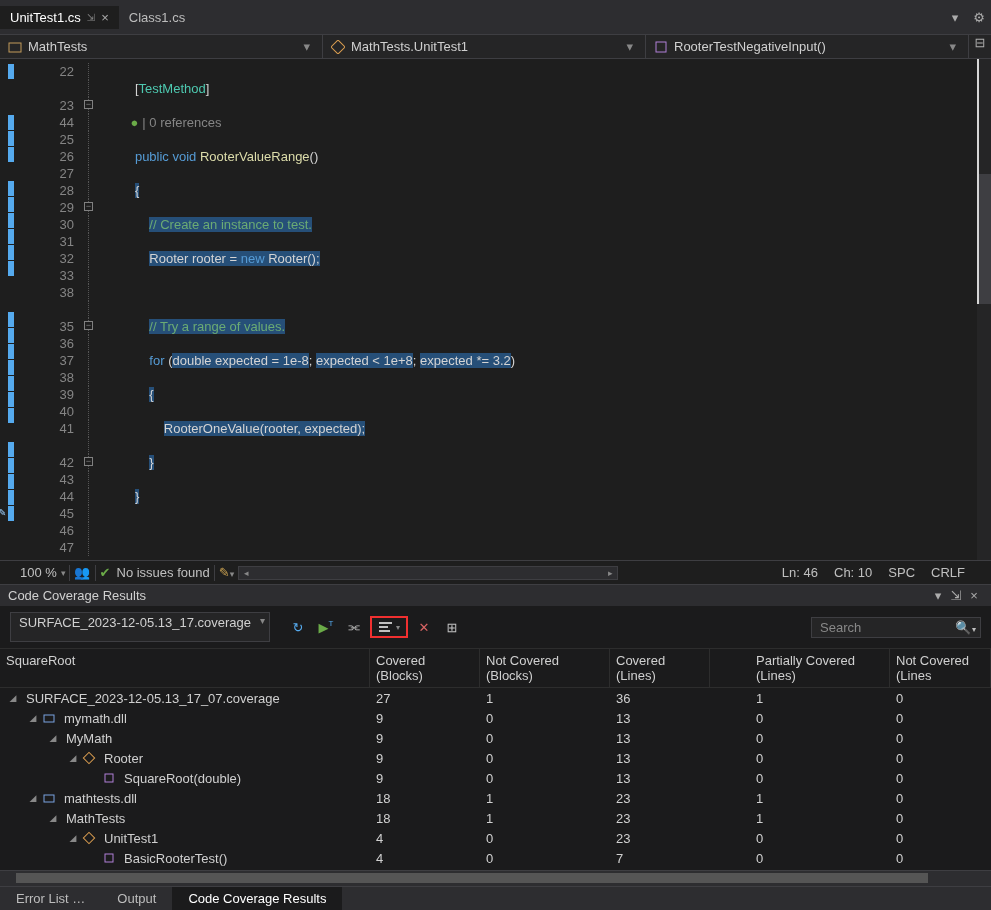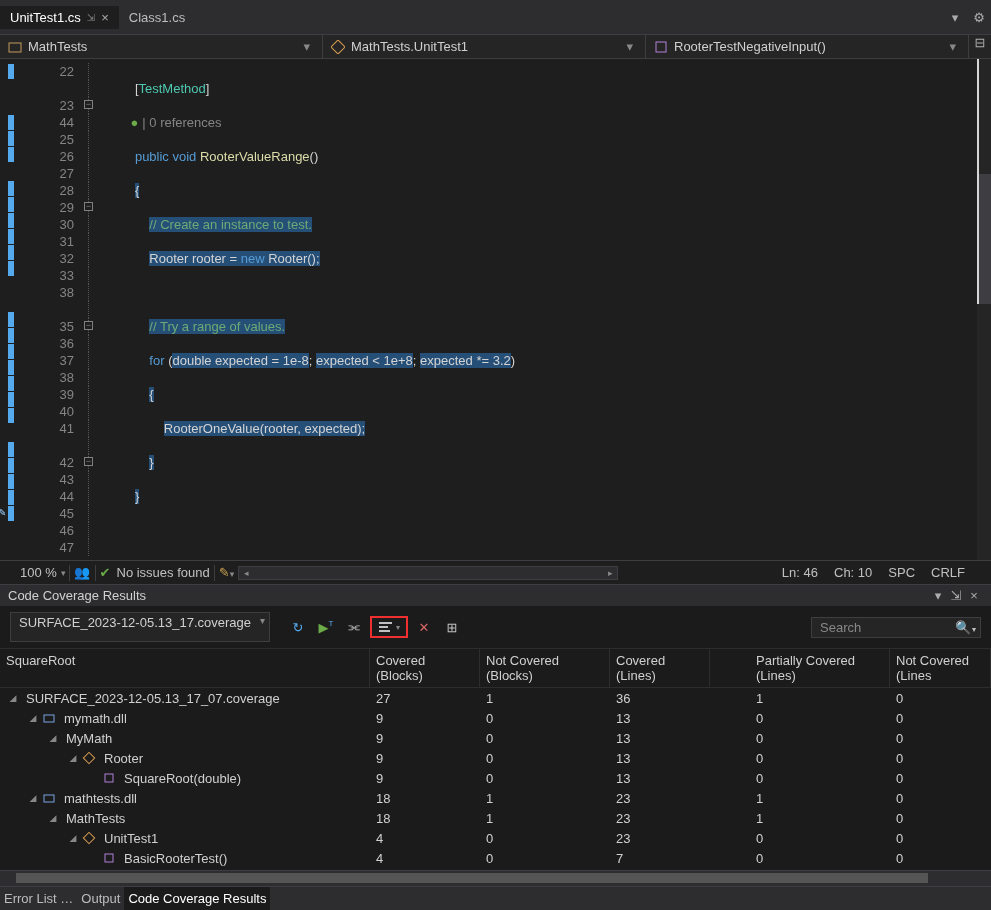--- a/index.html
+++ b/index.html
@@ -60,21 +60,21 @@
 .gh { padding:4px 6px; border-right:1px solid #2d2d2d; }
 .c0{flex:0 0 370px;} .c1{flex:0 0 110px;text-align:left;} .c2{flex:0 0 130px;} .c3{flex:0 0 100px;} .c4{flex:0 0 140px;margin-left:40px;} .c5{flex:1;}
 .gridbody { flex:1; overflow:auto; }
 .grow { display:flex; color:#d0d0d0; height:20px; align-items:center; }
 .grow .c0{display:flex;align-items:center;gap:4px;}
 .exp{width:10px;text-align:center;color:#888;font-size:9px;}
 .ricon{width:14px;height:14px;display:inline-flex;align-items:center;justify-content:center;}
 .grid-hscroll{height:16px;background:#2d2d30;border-top:1px solid #3e3e42;position:relative;}
 .grid-hscroll .th{position:absolute;left:16px;top:2px;height:10px;width:92%;background:#555;}
 .bottabs { display:flex; background:#2d2d30; border-top:1px solid #3e3e42; }
-.btab { padding:4px 4px; color:#bdbdbd; cursor:pointer;}
+.btab { padding:4px 16px; color:#bdbdbd; cursor:pointer;}
 .btab.active { background:#1b1b1c; color:#fff;}
 svg{display:block;}
 </style>
 </head>
 <body>
 
 <div class="tabbar">
   <div class="tab active">
     <span>UnitTest1.cs</span>
     <span style="font-size:10px;color:#888;">⇲</span>

